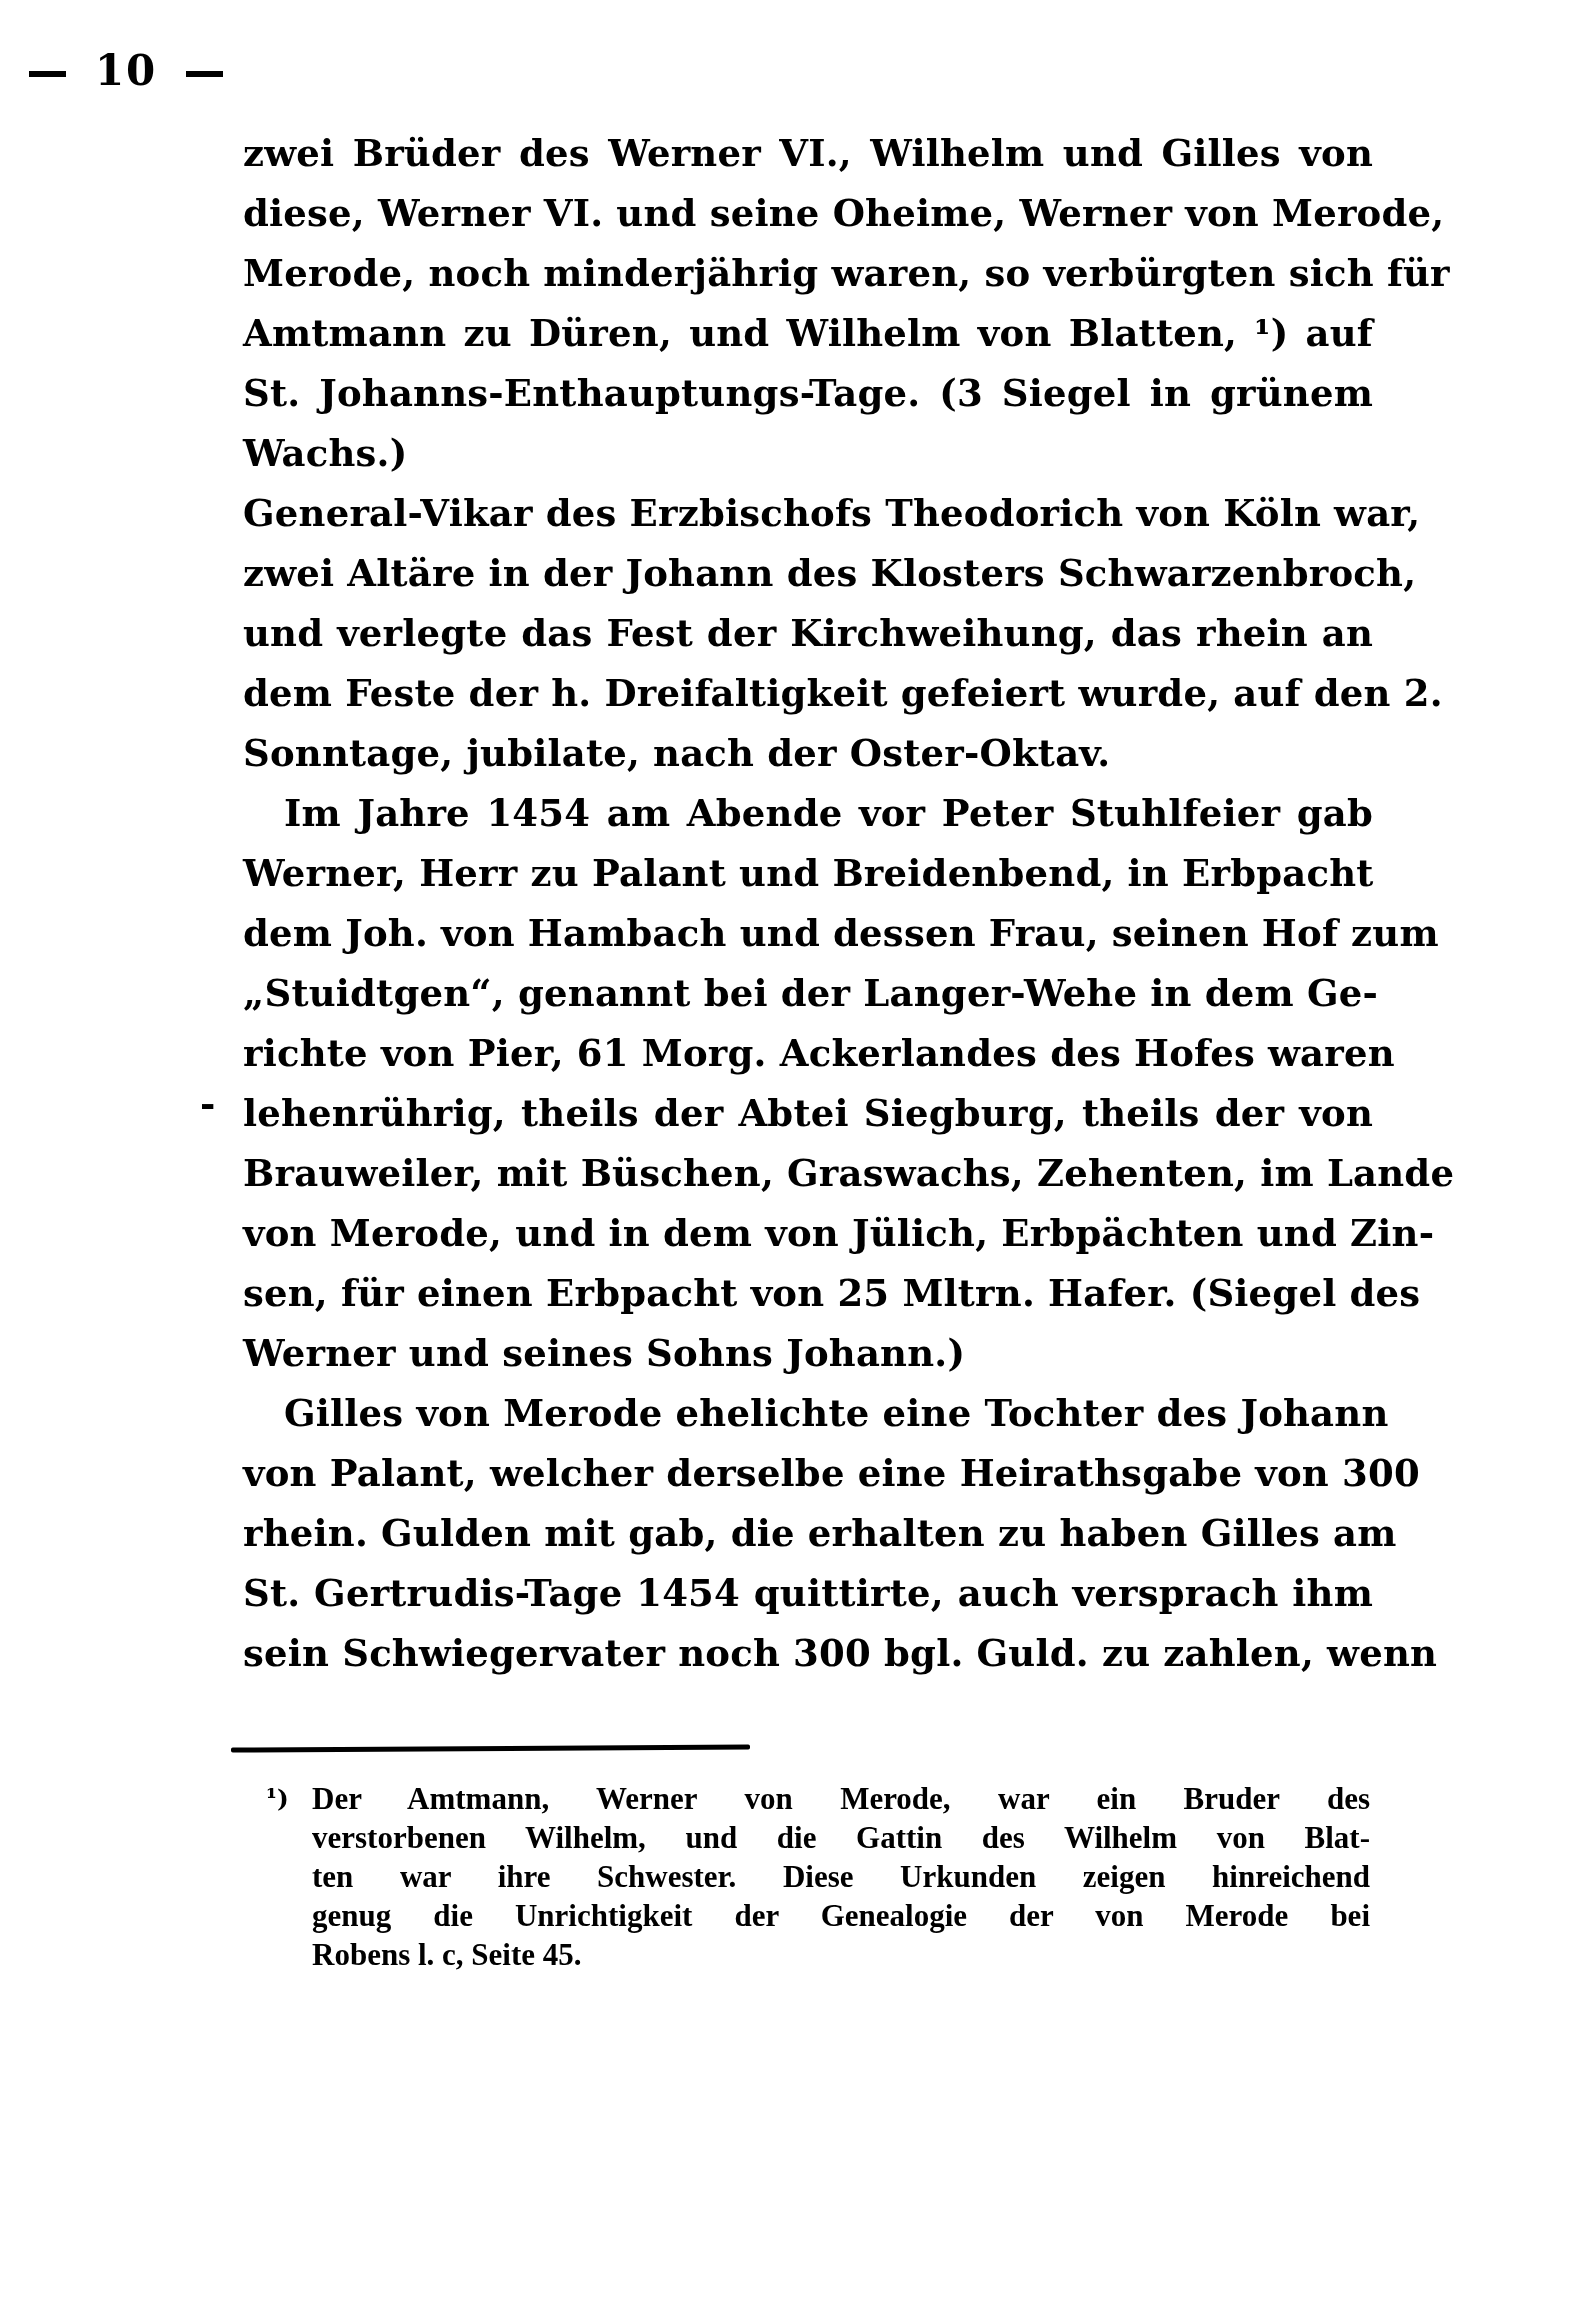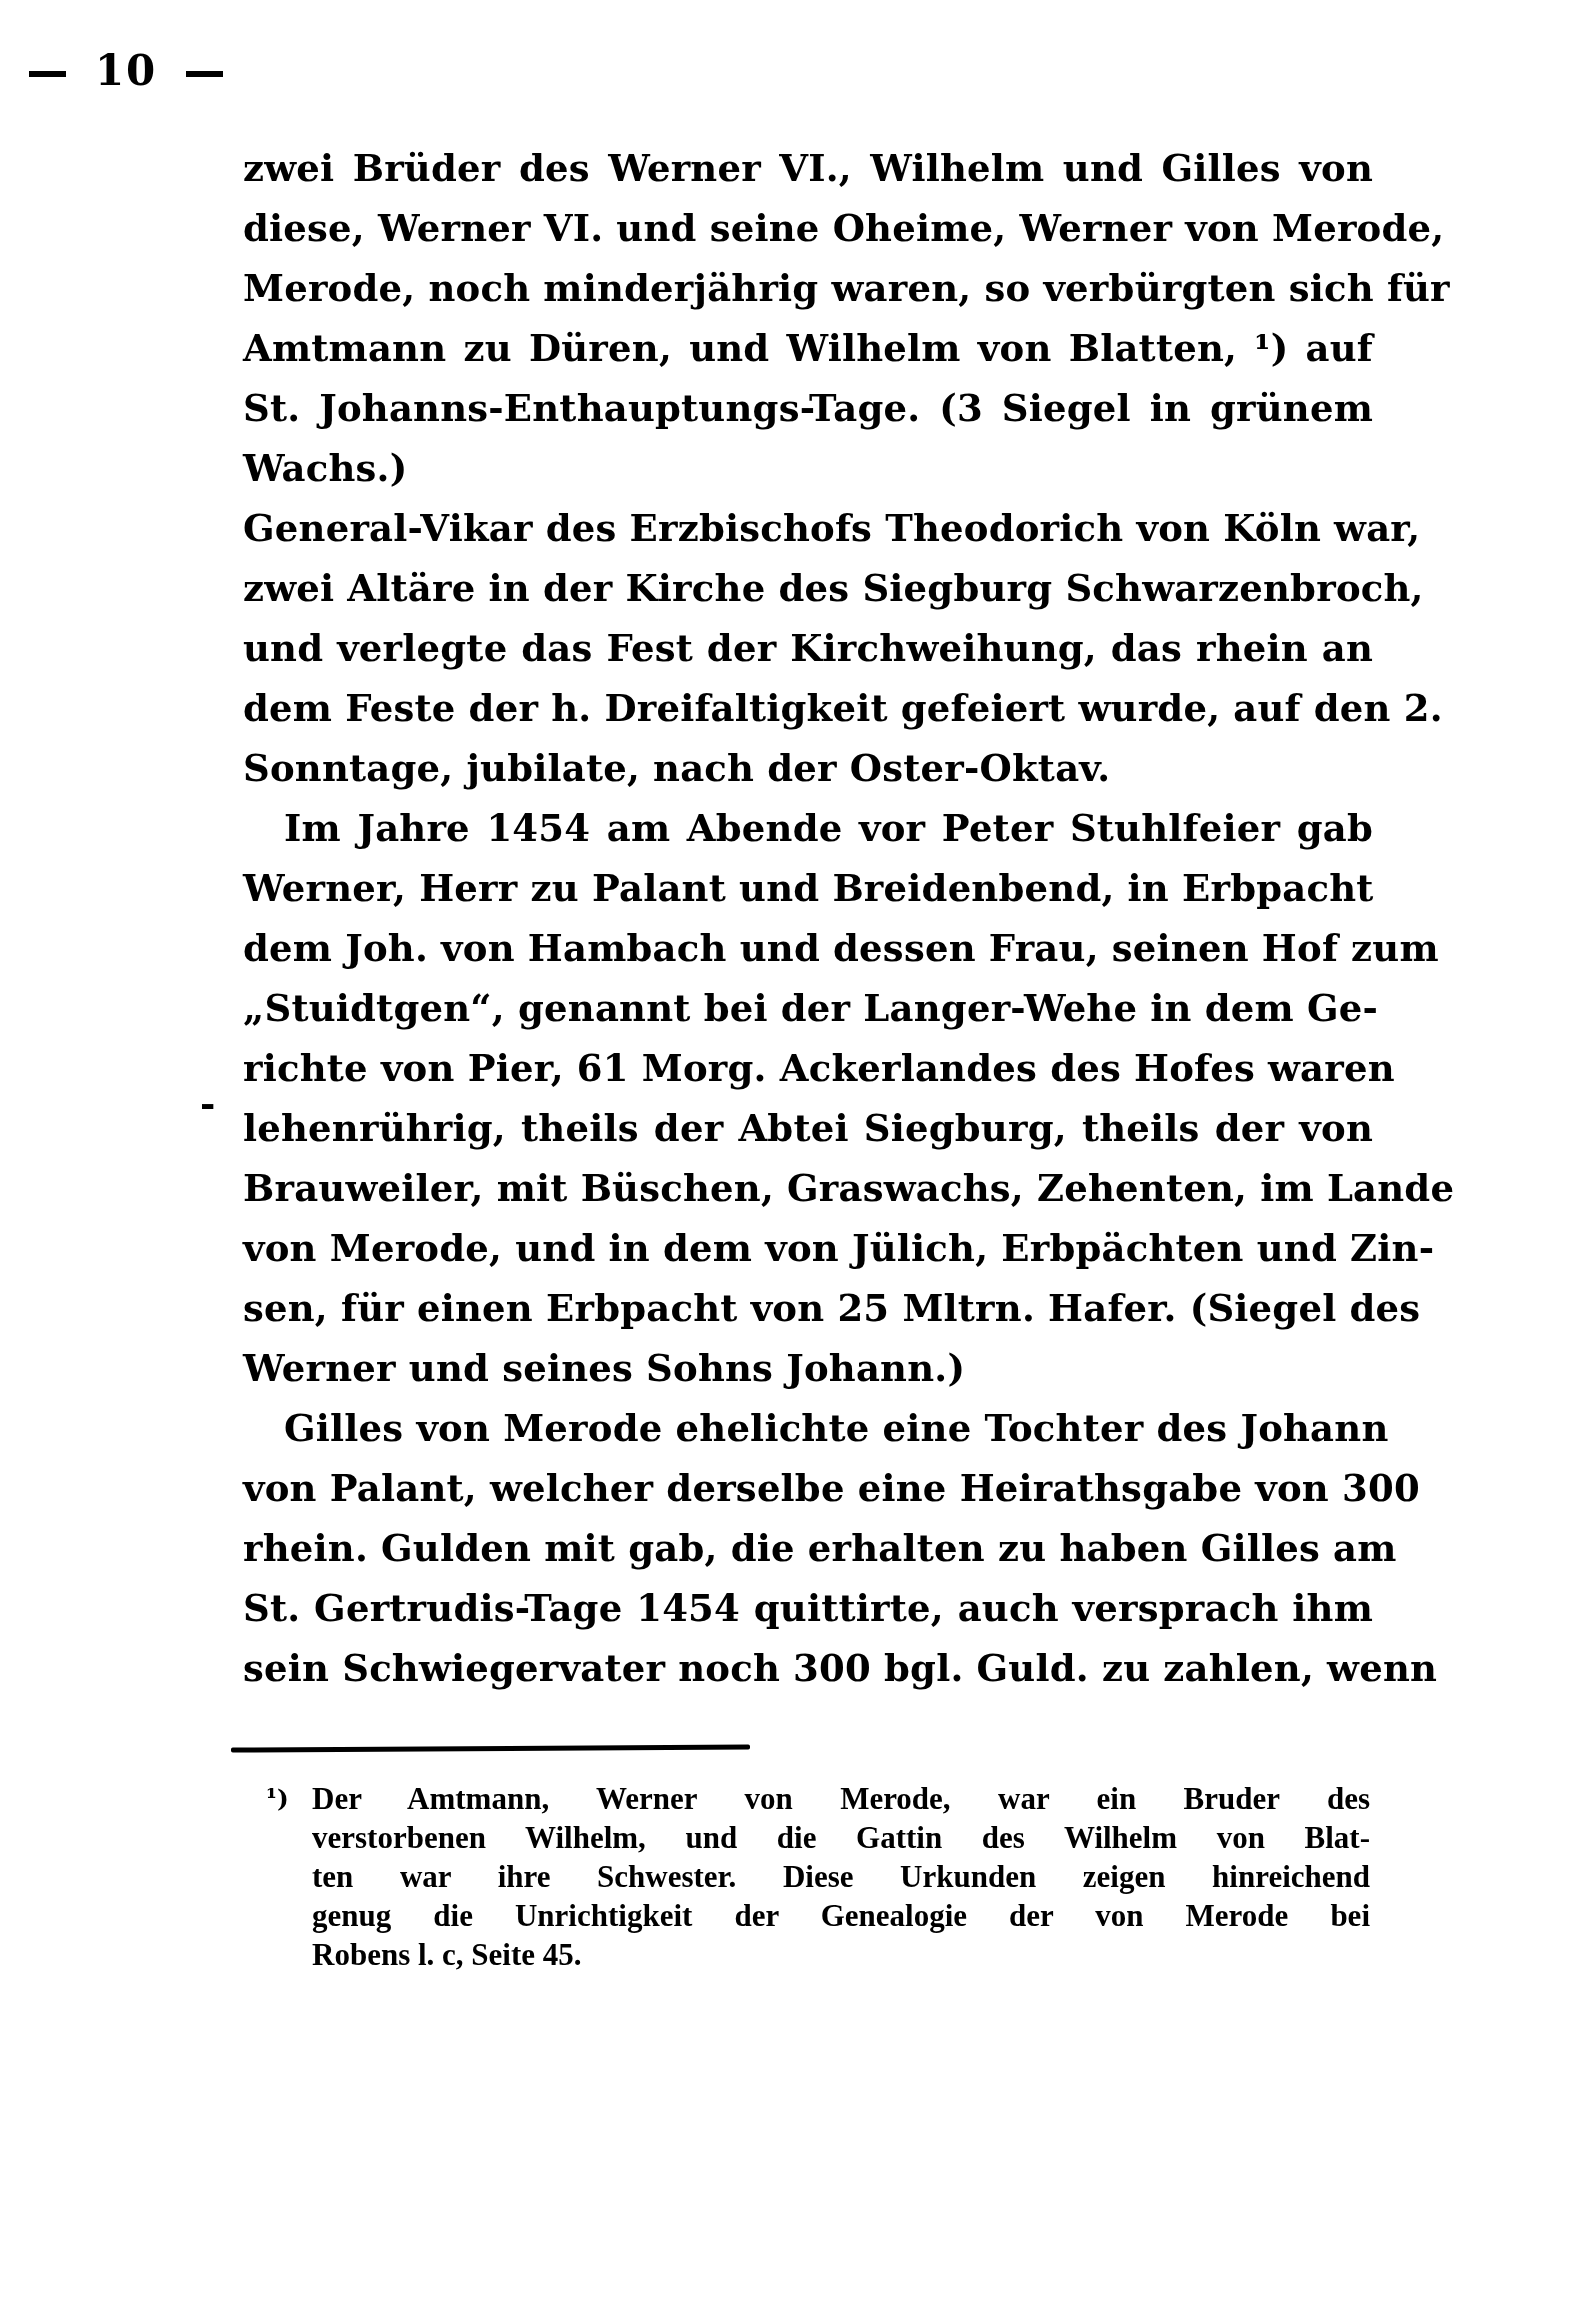--- a/index.html
+++ b/index.html
@@ -3,21 +3,21 @@
 <meta charset="utf-8">
 <style>
   html, body { margin: 0; padding: 0; background: #ffffff; }
   body { width: 1570px; height: 2318px; position: relative; overflow: hidden; color: #000; }
   .page { position: absolute; left: 0; top: 0; width: 1570px; height: 2318px; background: #fff; }
   .pagenum {
     position: absolute; left: 0; width: 1570px; top: 46px; text-align: left;
     font-family: "DejaVu Serif", serif; font-size: 42px; font-weight: bold; letter-spacing: 1.8px;
   }
   .pagenum .dash { display: inline-block; width: 37px; height: 5.5px; background: #000; vertical-align: middle; margin: 0 29px; }
-  .body-text { position: absolute; left: 243px; top: 138px; width: 1130px; }
+  .body-text { position: absolute; left: 243px; top: 123px; width: 1130px; }
   .line {
     height: 60px; line-height: 60px; white-space: nowrap;
     font-family: "DejaVu Serif", serif; font-weight: bold; font-size: 37px;
     text-align: justify; text-align-last: justify; letter-spacing: 0.2px;
   }
   .line.last { text-align-last: left; }
   .line.indent { padding-left: 41px; }
   .hyphen-mark {
     position: absolute; left: 200px; top: 1082px;
     font-family: "DejaVu Serif", serif; font-weight: bold; font-size: 37px;
@@ -45,21 +45,21 @@
   </div>
 
   <div class="body-text">
     <div class="line">zwei Brüder des Werner VI., Wilhelm und Gilles von</div>
     <div class="line">diese, Werner VI. und seine Oheime, Werner von Merode,</div>
     <div class="line">Merode, noch minderjährig waren, so verbürgten sich für</div>
     <div class="line">Amtmann zu Düren, und Wilhelm von Blatten, ¹) auf</div>
     <div class="line">St. Johanns-Enthauptungs-Tage. (3 Siegel in grünem</div>
     <div class="line last">Wachs.)</div>
     <div class="line">General-Vikar des Erzbischofs Theodorich von Köln war,</div>
-    <div class="line">zwei Altäre in der Kirche des Siegburg Schwarzenbroch,</div>
+    <div class="line">zwei Altäre in der Johann des Klosters Schwarzenbroch,</div>
     <div class="line">und verlegte das Fest der Kirchweihung, das rhein an</div>
     <div class="line">dem Feste der h. Dreifaltigkeit gefeiert wurde, auf den 2.</div>
     <div class="line last">Sonntage, jubilate, nach der Oster-Oktav.</div>
     <div class="line indent">Im Jahre 1454 am Abende vor Peter Stuhlfeier gab</div>
     <div class="line">Werner, Herr zu Palant und Breidenbend, in Erbpacht</div>
     <div class="line">dem Joh. von Hambach und dessen Frau, seinen Hof zum</div>
     <div class="line">„Stuidtgen“, genannt bei der Langer-Wehe in dem Ge-</div>
     <div class="line">richte von Pier, 61 Morg. Ackerlandes des Hofes waren</div>
     <div class="line">lehenrührig, theils der Abtei Siegburg, theils der von</div>
     <div class="line">Brauweiler, mit Büschen, Graswachs, Zehenten, im Lande</div>

